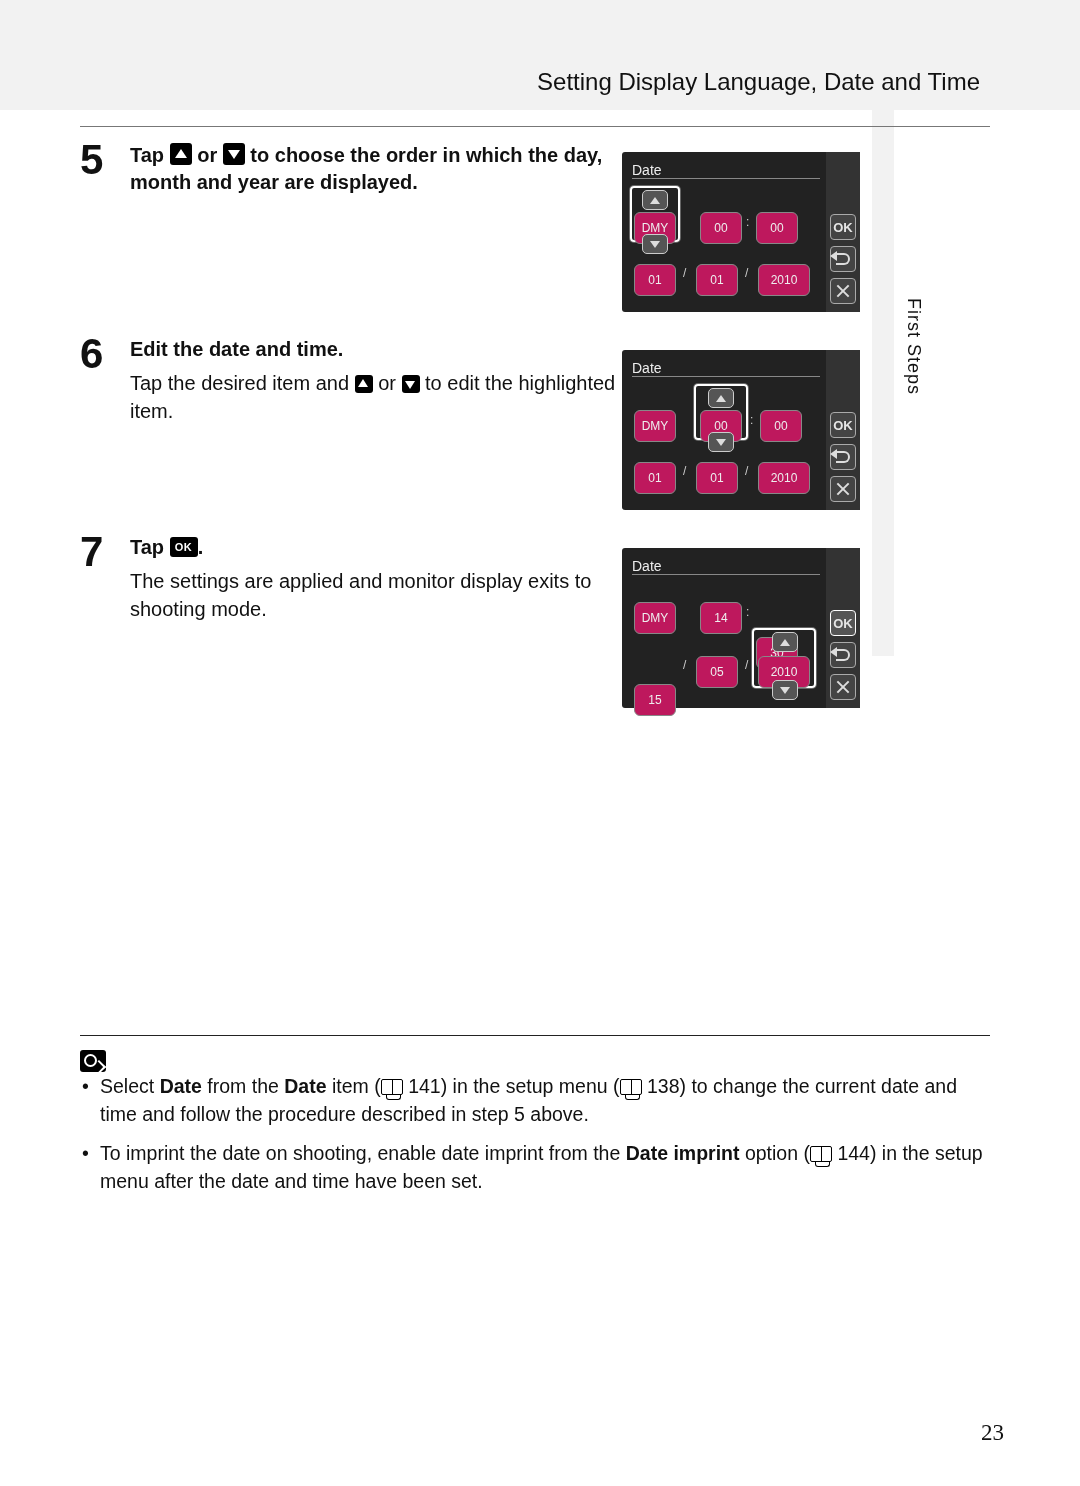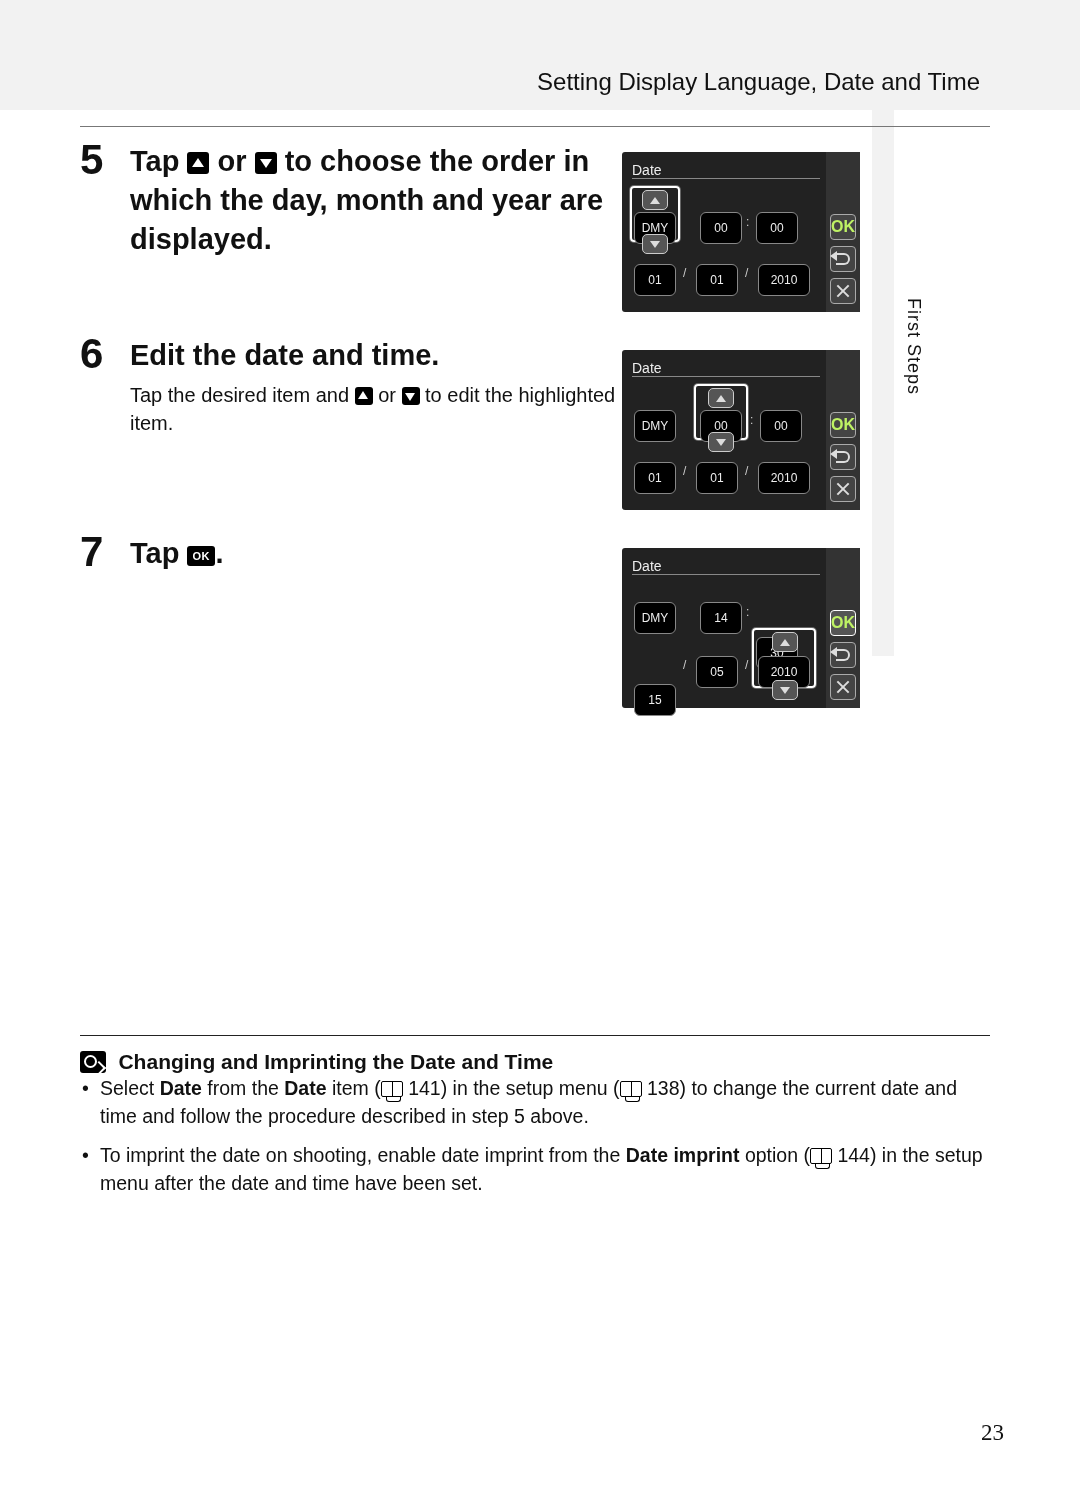--- a/index.html
+++ b/index.html
@@ -7,53 +7,53 @@
   .page { position: relative; width: 1080px; height: 1486px; }
   .top-gray { position: absolute; left: 0; top: 0; width: 1080px; height: 110px; background: #f2f2f2; }
   .tab-strip { position: absolute; left: 872px; top: 110px; width: 22px; height: 546px; background: #f2f2f2; }
   .header-title { position: absolute; top: 68px; right: 100px; font-size: 24px; font-weight: 400; }
   .hr-top { position: absolute; top: 126px; left: 80px; right: 90px; height: 1px; background: #777; }
   .side-tab { position: absolute; left: 903px; top: 298px; font-size: 18px; writing-mode: vertical-rl; text-orientation: mixed; letter-spacing: 1px; }
 
   .step { position: absolute; left: 80px; right: 90px; }
   .step-num { position: absolute; left: 0; top: -6px; font-size: 42px; font-weight: 700; }
   .step-body { margin-left: 50px; }
-  .step-title { font-size: 29px; font-weight: 600; line-height: 1.35; max-width: 500px; }
+  .step-title { font-size: 20px; font-weight: 600; line-height: 1.35; max-width: 500px; }
   .step-desc { font-size: 20px; font-weight: 400; line-height: 1.4; margin-top: 6px; max-width: 490px; }
 
   .inline-icon { display: inline-block; width: 22px; height: 22px; background: #000; border-radius: 3px; vertical-align: -3px; position: relative; }
   .inline-icon.up::after { content: ""; position: absolute; left: 5px; top: 6px; border-left: 6px solid transparent; border-right: 6px solid transparent; border-bottom: 9px solid #fff; }
   .inline-icon.down::after { content: ""; position: absolute; left: 5px; top: 7px; border-left: 6px solid transparent; border-right: 6px solid transparent; border-top: 9px solid #fff; }
   .inline-icon.ok { width: 28px; height: 20px; border-radius: 3px; }
   .inline-icon.ok::after { content: "OK"; position: absolute; color: #fff; font-size: 11px; font-weight: 700; left: 5px; top: 3px; letter-spacing: 0.5px; }
   .inline-icon.sm { width: 18px; height: 18px; }
   .inline-icon.sm.up::after { left: 3.5px; top: 4px; border-left-width: 5px; border-right-width: 5px; border-bottom-width: 8px; }
   .inline-icon.sm.down::after { left: 3.5px; top: 6px; border-left-width: 5px; border-right-width: 5px; border-top-width: 8px; }
 
   .book-icon { display: inline-block; width: 22px; height: 16px; border: 1.5px solid #000; border-radius: 2px; vertical-align: -2px; position: relative; background: #fff; }
   .book-icon::before { content: ""; position: absolute; left: 10px; top: -1px; width: 1.5px; height: 16px; background: #000; }
   .book-icon::after { content: ""; position: absolute; left: 4px; top: 14px; width: 13px; height: 5px; border: 1.5px solid #000; border-top: none; border-radius: 0 0 3px 3px; }
 
   
   .lcd { position: absolute; width: 238px; height: 160px; background: #222; border-radius: 3px; color: #ddd; font-family: Arial, sans-serif; }
   .lcd-title { position: absolute; left: 10px; top: 10px; font-size: 14px; color: #eee; }
   .lcd-topline { position: absolute; left: 10px; right: 40px; top: 26px; height: 1px; background: #888; }
   .lcd-sidebar { position: absolute; right: 0; top: 0; width: 34px; height: 160px; background: #333; }
-  .lcd-btn { position: absolute; right: 4px; width: 26px; height: 26px; border: 1.5px solid #aaa; border-radius: 4px; background: #444; display: flex; align-items: center; justify-content: center; font-size: 16px; font-weight: 700; color: #bef264; }
+  .lcd-btn { position: absolute; right: 4px; width: 26px; height: 26px; border: 1.5px solid #aaa; border-radius: 4px; background: #444; display: flex; align-items: center; justify-content: center; font-size: 13px; font-weight: 700; color: #e5e5e5; }
   .lcd-btn.ok { top: 62px; }
   .lcd-btn.undo { top: 94px; }
   .lcd-btn.close { top: 126px; }
   .lcd-undo-glyph { display: inline-block; width: 14px; height: 12px; border: 2px solid #ddd; border-left: none; border-top-right-radius: 8px; border-bottom-right-radius: 8px; position: relative; }
   .lcd-undo-glyph::after { content: ""; position: absolute; left: -6px; top: -4px; border-top: 5px solid transparent; border-bottom: 5px solid transparent; border-right: 7px solid #ddd; }
   .lcd-close-glyph { position: relative; width: 14px; height: 14px; }
   .lcd-close-glyph::before, .lcd-close-glyph::after { content: ""; position: absolute; left: 6px; top: -1px; width: 2px; height: 16px; background: #ddd; }
   .lcd-close-glyph::before { transform: rotate(45deg); }
   .lcd-close-glyph::after { transform: rotate(-45deg); }
 
-  .lcd-field { position: absolute; height: 32px; border: 1px solid #888; border-radius: 6px; background: #000000; display: flex; align-items: center; justify-content: center; font-size: 12px; color: #eee; }
+  .lcd-field { position: absolute; height: 32px; border: 1px solid #888; border-radius: 6px; background: #be185d; display: flex; align-items: center; justify-content: center; font-size: 12px; color: #eee; }
   .lcd-sep { position: absolute; font-size: 12px; color: #ccc; }
   .lcd-arrow { position: absolute; width: 26px; height: 20px; border: 1.5px solid #ccc; border-radius: 5px; background: #555; display: flex; align-items: center; justify-content: center; }
   .lcd-arrow .tri-up { width: 0; height: 0; border-left: 5px solid transparent; border-right: 5px solid transparent; border-bottom: 7px solid #ddd; }
   .lcd-arrow .tri-down { width: 0; height: 0; border-left: 5px solid transparent; border-right: 5px solid transparent; border-top: 7px solid #ddd; }
   .hl-frame { position: absolute; border: 2px solid #fff; border-radius: 4px; box-shadow: 0 0 0 1px #666; }
 
   .notes-box { position: absolute; left: 80px; right: 90px; top: 1035px; border-top: 1.5px solid #222; padding-top: 14px; }
   .notes-icon { display: inline-block; width: 26px; height: 22px; background: #000; border-radius: 3px; vertical-align: -4px; position: relative; margin-right: 8px; }
   .notes-icon::before { content: ""; position: absolute; left: 4px; top: 4px; width: 9px; height: 9px; border: 2px solid #fff; border-radius: 50%; }
   .notes-icon::after { content: ""; position: absolute; left: 14px; top: 12px; width: 8px; height: 8px; border-right: 2px solid #fff; border-bottom: 2px solid #fff; transform: rotate(-45deg); }
@@ -158,20 +158,21 @@
     <div class="lcd-sep" style="left:123px; top:114px;">/</div>
     <div class="lcd-field" style="left:136px; top:112px; width:52px;">2010</div>
   </div>
 
   <div class="step" style="top:534px;">
     <div class="step-num">7</div>
     <div class="step-body">
       <div class="step-title">
         <span>Tap </span><span class="inline-icon ok"></span><span>.</span>
       </div>
+      <div class="step-desc">The settings are applied and monitor display exits to shooting mode.</div>
     </div>
   </div>
 
   <div class="lcd" style="left:622px; top:548px;">
     <div class="lcd-sidebar"></div>
     <div class="lcd-title">Date</div>
     <div class="lcd-topline"></div>
     <div class="lcd-btn ok" style="border-color:#fff; background:#555;">OK</div>
     <div class="lcd-btn undo">
         <span class="lcd-undo-glyph"></span>
@@ -196,21 +197,20 @@
     <div class="lcd-sep" style="left:123px; top:110px;">/</div>
     <div class="lcd-field" style="left:136px; top:108px; width:52px;">2010</div>
     <div class="lcd-arrow" style="left:150px; top:132px;">
         <div class="tri-down"></div>
       </div>
   </div>
 
   <div class="notes-box">
     <div>
       <span class="notes-icon"></span>
-      <span class="notes-title">Changing and Imprinting the Date and Time</span>
     </div>
     <ul class="notes-list">
       <li>
         <span>Select </span><b>Date</b><span> from the </span><b>Date</b><span> item (</span><span class="book-icon"></span><span> 141) in the setup menu (</span><span class="book-icon"></span><span> 138) to change the current date and time and follow the procedure described in step 5 above.</span>
       </li>
       <li>
         <span>To imprint the date on shooting, enable date imprint from the </span><b>Date imprint</b><span> option (</span><span class="book-icon"></span><span> 144) in the setup menu after the date and time have been set.</span>
       </li>
     </ul>
   </div>

